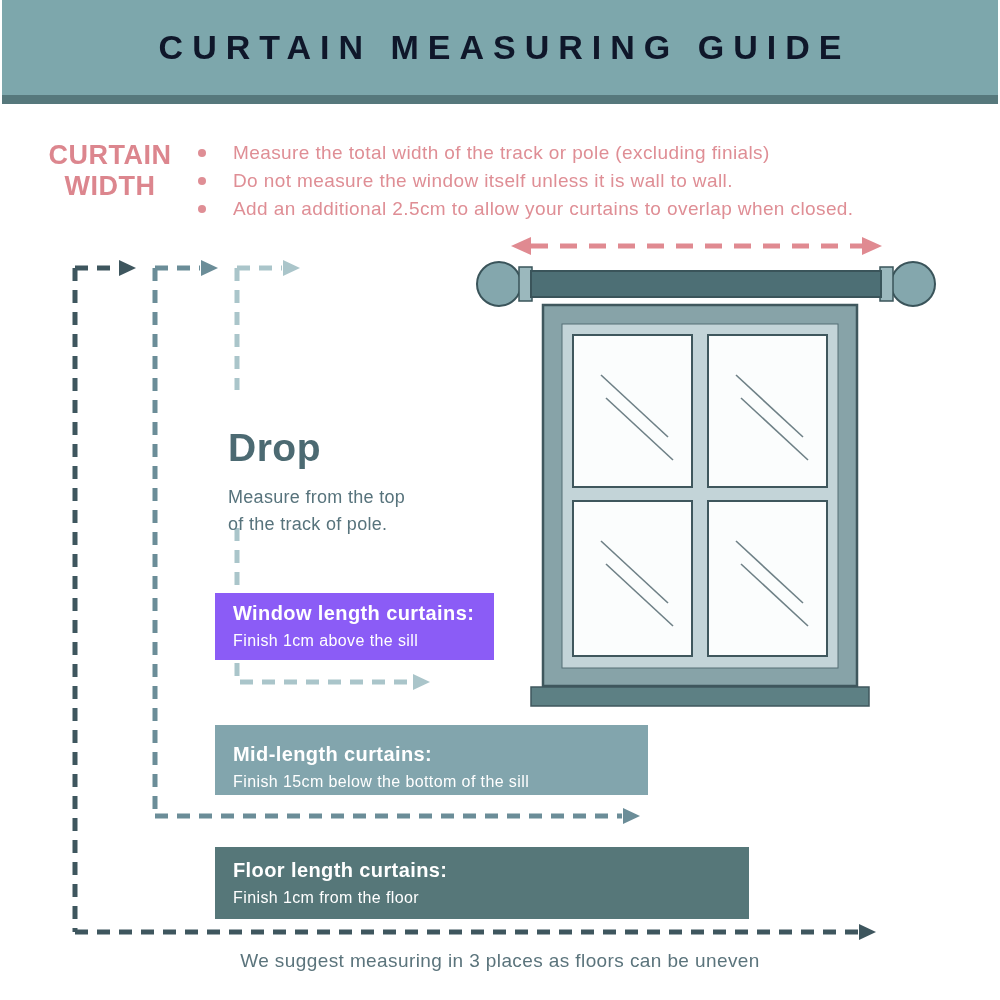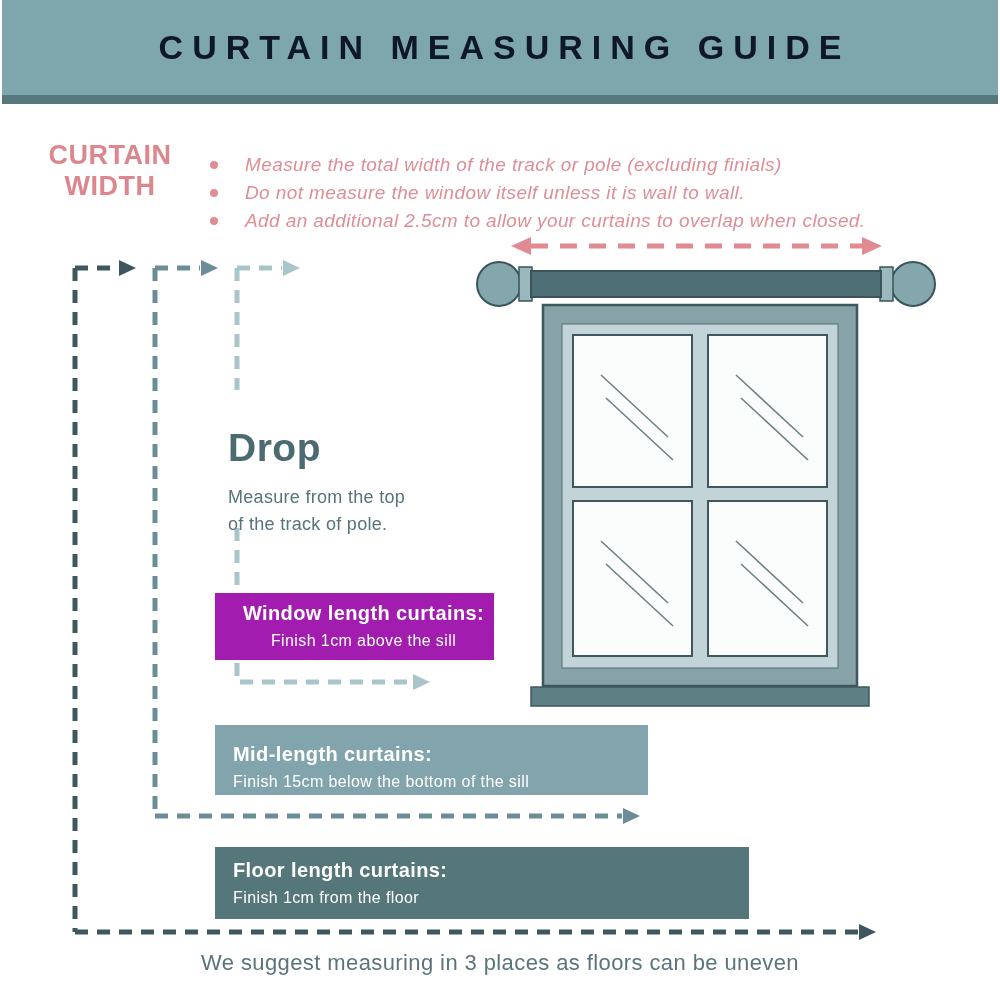--- a/index.html
+++ b/index.html
@@ -22,21 +22,21 @@
     position:absolute; top:95px; left:2px; right:2px; height:9px; background:#56787c;
   }
 
   
   .cw-label {
     position:absolute; left:40px; top:140px; width:140px; text-align:center;
     color:#dc868e; font-weight:700; font-size:27px; line-height:31px; letter-spacing:0.5px;
   }
   .cw-label span { display:block; }
 
-  .bullets { position:absolute; left:196px; top:139px; margin:12px; padding:0; list-style:none; width:790px;font-style:italic; }
+  .bullets { position:absolute; left:196px; top:139px; margin:0; padding:0; list-style:none; width:790px; }
   .bullets li {
     position:relative; height:28px; line-height:28px; padding-left:37px;
     color:#df8e95; font-size:19px; letter-spacing:0.4px; white-space:nowrap;
   }
   .bullets li .dot {
     position:absolute; left:2px; top:10px; width:8px; height:8px;
     border-radius:50%; background:#df8e95;
   }
 
   
@@ -45,28 +45,28 @@
   .drop-text { margin-top:14px; font-size:18px; line-height:27px; color:#57737c; letter-spacing:0.3px; }
   .drop-text span { display:block; white-space:nowrap; }
 
   
   .len-box {
     position:absolute; color:#ffffff; padding-left:18px; box-sizing:border-box;
     display:flex; flex-direction:column; justify-content:center;
   }
   .len-box .t { font-weight:700; font-size:20px; line-height:28px; letter-spacing:0.4px; white-space:nowrap; }
   .len-box .s { font-size:16px; line-height:27px; letter-spacing:0.4px; white-space:nowrap; }
-  .box-window { left:215px; top:593px; width:279px; height:67px; background:#a21caf;align-items:center; }
+  .box-window { left:215px; top:593px; width:279px; height:67px; background:#8b5cf6; }
   .box-mid    { left:215px; top:725px; width:433px; height:70px; background:#82a5ad;justify-content:flex-end; }
   .box-floor  { left:215px; top:847px; width:534px; height:72px; background:#567779; }
 
   
   .footer {
     position:absolute; top:950px; left:0; width:100%; text-align:center;
-    font-size:22px; color:#5b747c; letter-spacing:0.4px;
+    font-size:19px; color:#5b747c; letter-spacing:0.4px;
   }
 
   .diagram { position:absolute; inset:0; pointer-events:none; }
 </style>
 </head>
 <body>
 
 <div class="canvas">
 
   <svg class="diagram" width="1000" height="1000" viewBox="0 0 1000 1000" xmlns="http://www.w3.org/2000/svg">

